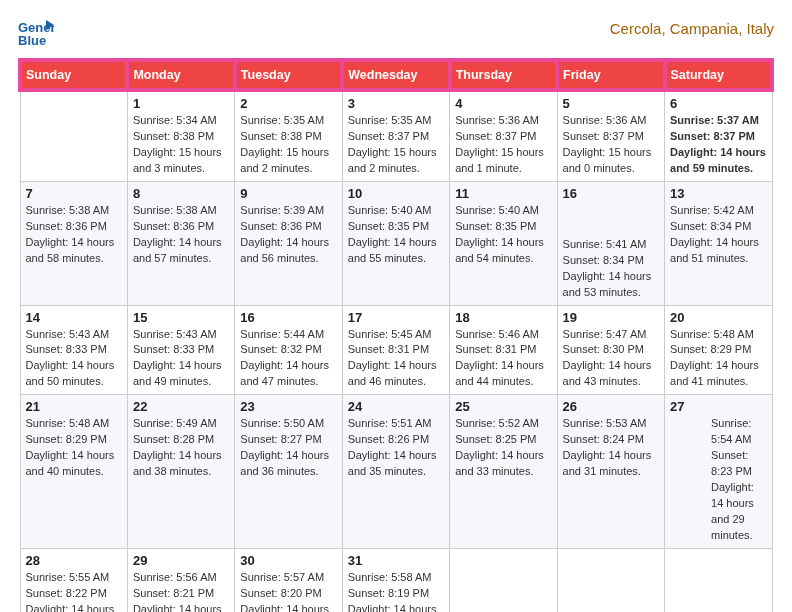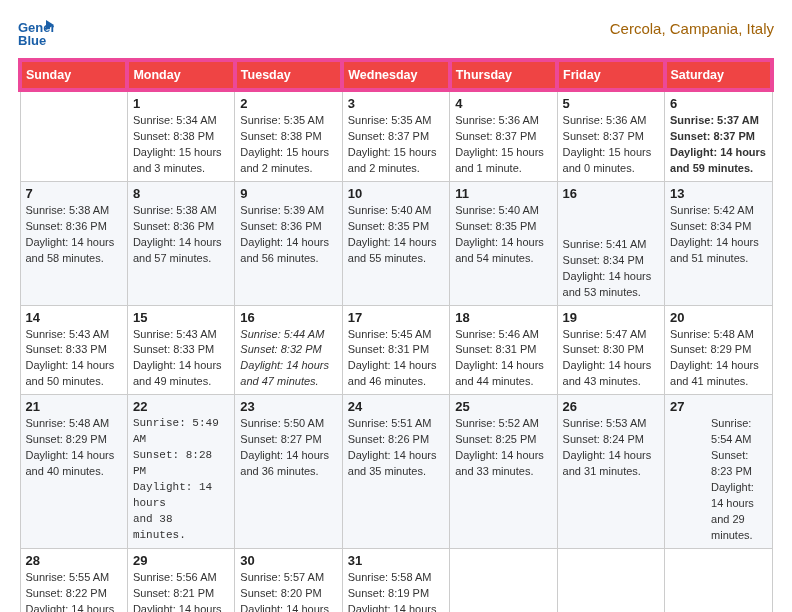--- a/index.html
+++ b/index.html
@@ -225,21 +225,21 @@
           </td>
           <td>
             <span class="day-num">15</span>
             <div class="day-info" style="white-space: pre-line;">Sunrise: 5:43 AM
 Sunset: 8:33 PM
 Daylight: 14 hours
 and 49 minutes.</div>
           </td>
           <td>
             <span class="day-num">16</span>
-            <div class="day-info" style="white-space: pre-line; font-style: italic;">Sunrise: 5:44 AM
+            <div class="day-info" style="white-space: pre-line;">Sunrise: 5:44 AM
 Sunset: 8:32 PM
 Daylight: 14 hours
 and 47 minutes.</div>
           </td>
           <td>
             <span class="day-num">17</span>
             <div class="day-info" style="white-space: pre-line;">Sunrise: 5:45 AM
 Sunset: 8:31 PM
 Daylight: 14 hours
 and 46 minutes.</div>
@@ -269,21 +269,21 @@
         <tr>
           <td>
             <span class="day-num">21</span>
             <div class="day-info" style="white-space: pre-line;">Sunrise: 5:48 AM
 Sunset: 8:29 PM
 Daylight: 14 hours
 and 40 minutes.</div>
           </td>
           <td>
             <span class="day-num">22</span>
-            <div class="day-info" style="white-space: pre-line; font-family: Liberation Mono, monospace;">Sunrise: 5:49 AM
+            <div class="day-info" style="white-space: pre-line;">Sunrise: 5:49 AM
 Sunset: 8:28 PM
 Daylight: 14 hours
 and 38 minutes.</div>
           </td>
           <td>
             <span class="day-num">23</span>
             <div class="day-info" style="white-space: pre-line;">Sunrise: 5:50 AM
 Sunset: 8:27 PM
 Daylight: 14 hours
 and 36 minutes.</div>

